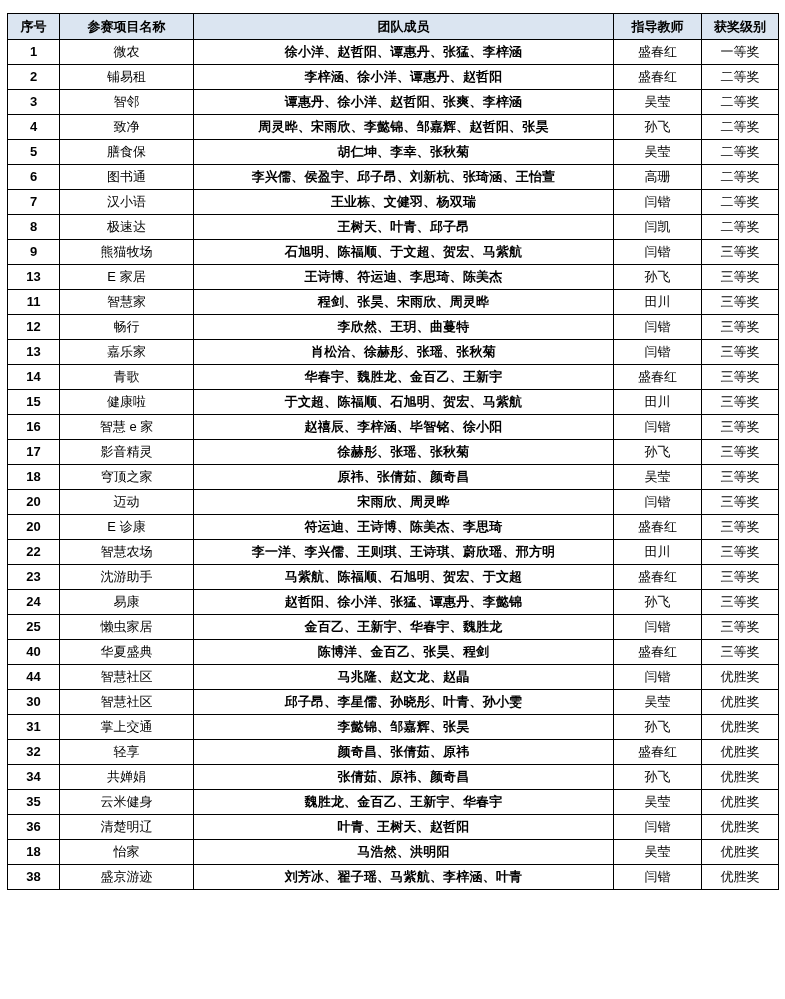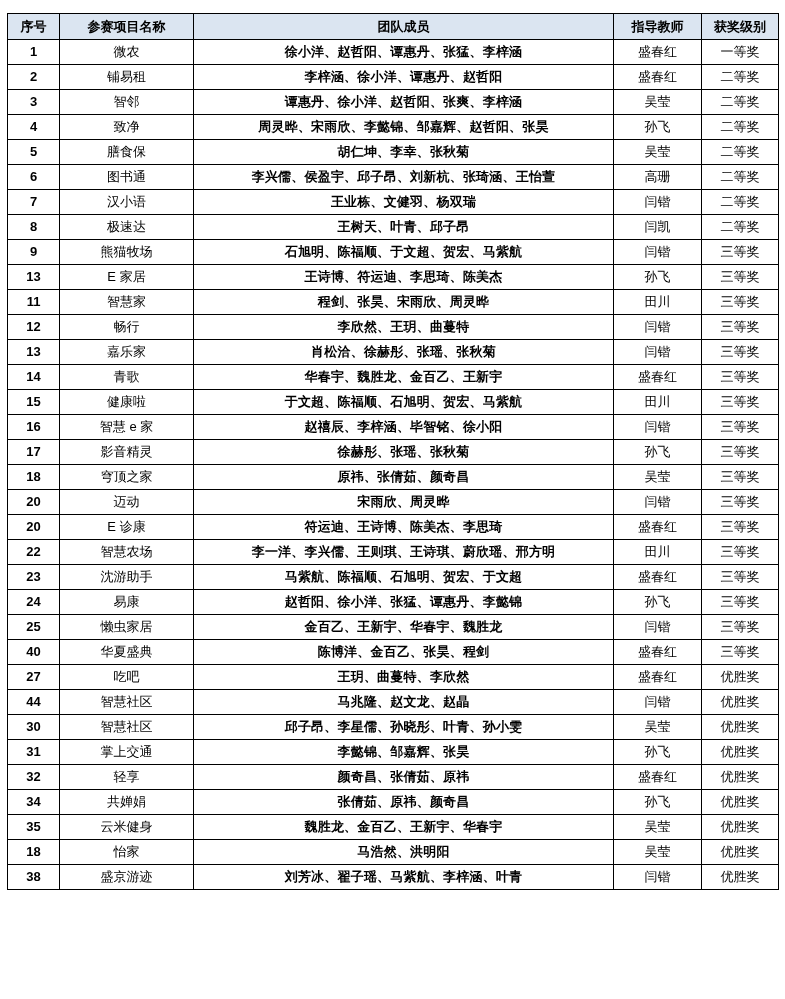--- a/index.html
+++ b/index.html
@@ -255,27 +255,20 @@
           <td class="level">三等奖</td>
         </tr>
         <tr>
           <td class="idx">40</td>
           <td class="name">华夏盛典</td>
           <td class="members">陈博洋、金百乙、张昊、程剑</td>
           <td class="teacher">盛春红</td>
           <td class="level">三等奖</td>
         </tr>
         <tr>
-          <td class="idx">27</td>
-          <td class="name">吃吧</td>
-          <td class="members">王玥、曲蔓特、李欣然</td>
-          <td class="teacher">盛春红</td>
-          <td class="level">优胜奖</td>
-        </tr>
-        <tr>
           <td class="idx">44</td>
           <td class="name">智慧社区</td>
           <td class="members">马兆隆、赵文龙、赵晶</td>
           <td class="teacher">闫锴</td>
           <td class="level">优胜奖</td>
         </tr>
         <tr>
           <td class="idx">30</td>
           <td class="name">智慧社区</td>
           <td class="members">邱子昂、李星儒、孙晓彤、叶青、孙小雯</td>
@@ -301,20 +294,27 @@
           <td class="name">共婵娟</td>
           <td class="members">张倩茹、原祎、颜奇昌</td>
           <td class="teacher">孙飞</td>
           <td class="level">优胜奖</td>
         </tr>
         <tr>
           <td class="idx">35</td>
           <td class="name">云米健身</td>
           <td class="members">魏胜龙、金百乙、王新宇、华春宇</td>
           <td class="teacher">吴莹</td>
+          <td class="level">优胜奖</td>
+        </tr>
+        <tr>
+          <td class="idx">36</td>
+          <td class="name">清楚明辽</td>
+          <td class="members">叶青、王树天、赵哲阳</td>
+          <td class="teacher">闫锴</td>
           <td class="level">优胜奖</td>
         </tr>
         <tr>
           <td class="idx">18</td>
           <td class="name">怡家</td>
           <td class="members">马浩然、洪明阳</td>
           <td class="teacher">吴莹</td>
           <td class="level">优胜奖</td>
         </tr>
         <tr>

